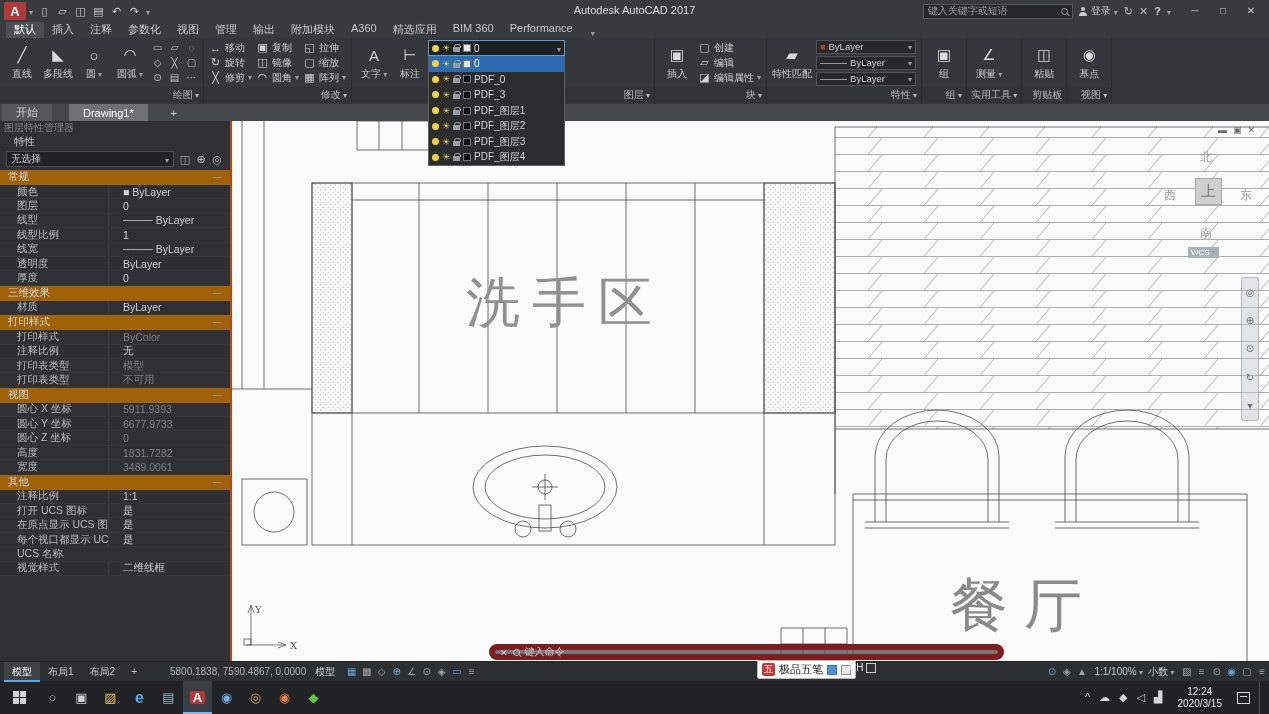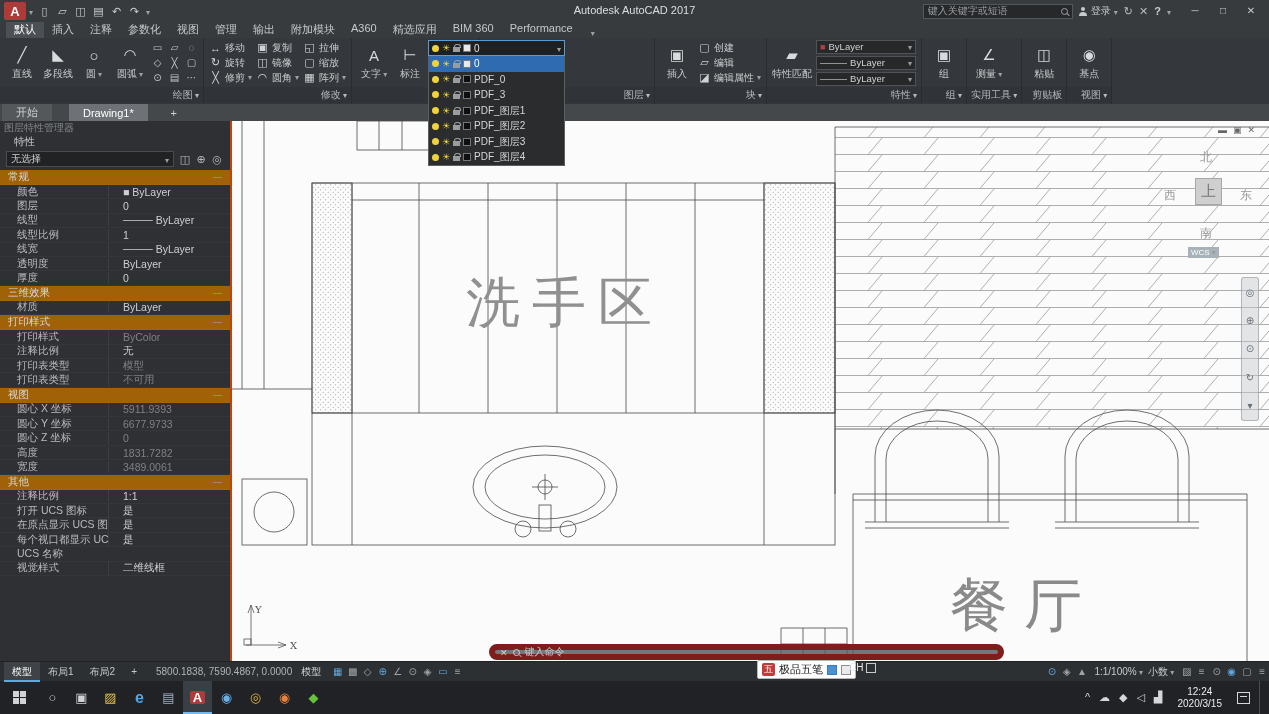--- a/index.html
+++ b/index.html
@@ -91,21 +91,21 @@
 .bulb{width:7px;height:7px;border-radius:50%;background:#f0d33a;flex:none}
 .sun{color:#f0d33a;font-size:9px;flex:none}
 .sun:before{content:"☀"}
 .lock{width:7px;height:5px;background:#9a9da0;position:relative;margin-top:3px;flex:none}
 .lock:before{content:"";position:absolute;top:-3px;left:1px;width:5px;height:3px;border:1px solid #9a9da0;border-bottom:none;border-radius:3px 3px 0 0}
 .swatch{width:8px;height:8px;border:1px solid #777;flex:none}
 
 .statusbar{height:20px;background:#2d3033;border-top:1px solid #202224;display:flex;align-items:center;padding:0 4px;gap:5px;font-size:10px}
 .lt{padding:0 8px;height:20px;line-height:20px;color:#c6c8ca}
 .lt.active{background:#3f4347;color:#fff;box-shadow:inset 0 -2px 0 #5fa8e0}
-.coords{color:#b0b3b6;margin-left:6px;white-space:nowrap}
+.coords{color:#b0b3b6;margin-left:20px;white-space:nowrap}
 .modelbtn{color:#d5d7d9;padding:0 4px}
 .sic{width:15px;text-align:center;color:#9fa3a6;font-size:10px}
 .sic.a{color:#5fa8e0}
 .sb-right{margin-left:auto;display:flex;align-items:center;gap:5px}
 .sb-text{color:#c6c8ca;white-space:nowrap}
 .sb-text.dd:after{content:" ▾";font-size:8px;color:#9aa0a4}
 .burger{color:#9fa3a6}
 .burger:before{content:"≡"}
 
 .imebar{position:absolute;left:757px;top:660px;height:19px;background:#fdfdfd;border:1px solid #b9b9b9;border-radius:2px;display:flex;align-items:center;gap:4px;padding:0 4px;z-index:120;color:#222}

